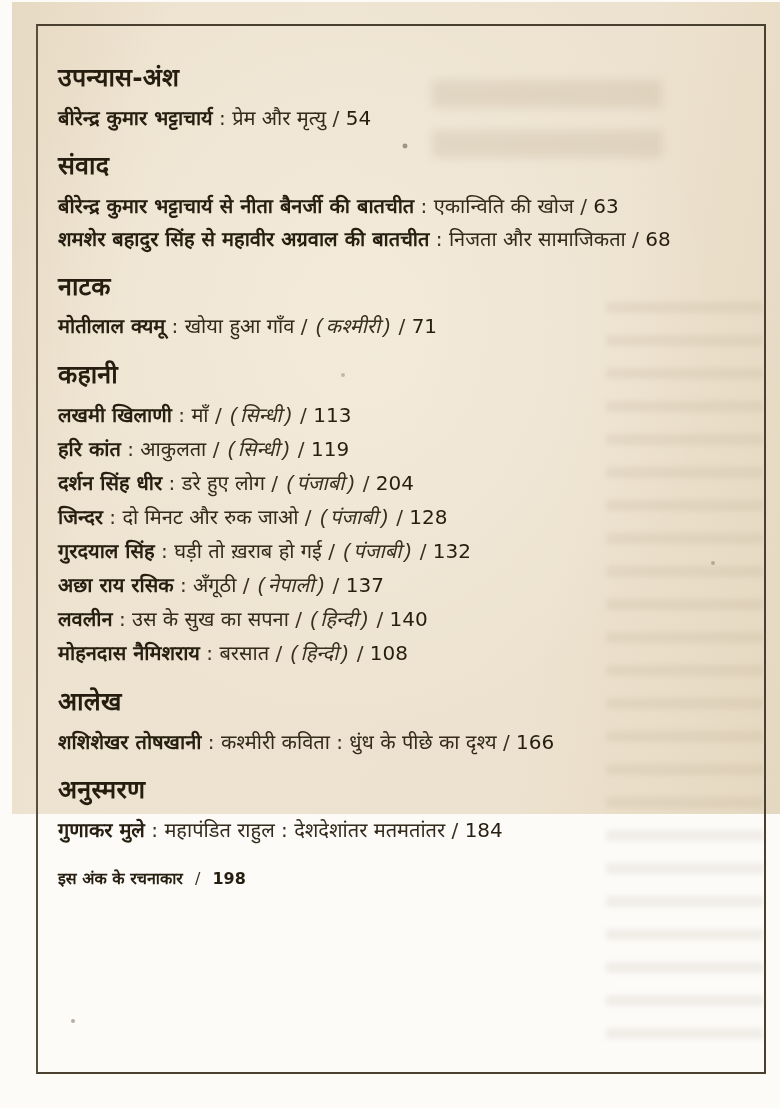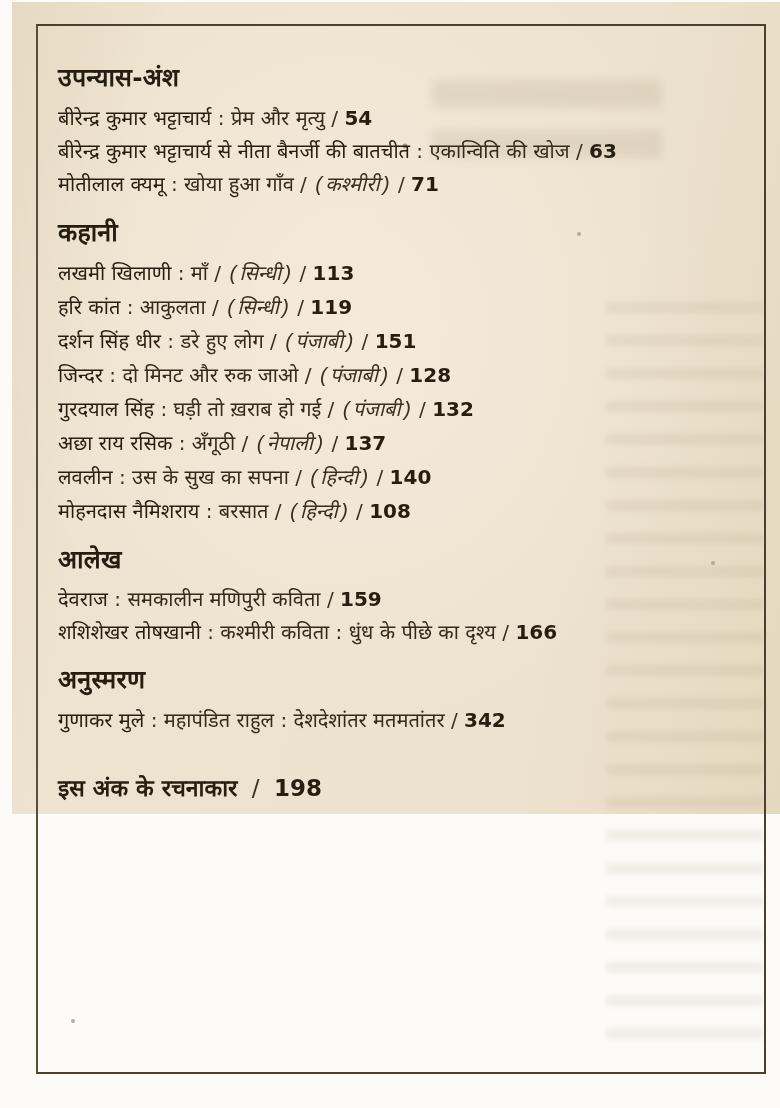--- a/index.html
+++ b/index.html
@@ -26,27 +26,27 @@
   .section-heading{
     font-size:25px;font-weight:bold;letter-spacing:0.2px;
     color:#251d10;
     margin:17px 0 9px 0;
     line-height:1.15;
   }
   .section-heading:first-child{margin-top:0;}
   .entry{
     font-size:20px;line-height:33px;white-space:nowrap;
   }
-  .entry .author{font-weight:normal;color:#261e10;}
+  .entry .author{font-weight:bold;color:#261e10;}
   .entry .sep{color:#3a3022;}
   .entry .title{color:#332a1b;}
   .entry .lang{font-style:italic;font-family:Liberation Mono, monospace;color:#38301f;}
-  .entry .pagenum{font-weight:bold;color:#261e10;}
+  .entry .pagenum{font-weight:normal;color:#261e10;}
   .footer-line{
-    margin-top:34px;font-size:23px;
+    margin-top:20px;font-size:16px;
   }
   .footer-line .label{font-weight:bold;color:#261e10;}
   .footer-line .sep{margin:0 7px;color:#3a3022;}
   .footer-line .pagenum{font-weight:bold;color:#261e10;}
   
   .ghost-top{
     position:absolute;left:420px;top:78px;width:230px;height:92px;
     background:repeating-linear-gradient(180deg,
       rgba(156,138,110,0.38) 0 28px, rgba(0,0,0,0) 28px 50px);
     filter:blur(5px);opacity:0.45;pointer-events:none;
@@ -74,35 +74,37 @@
 <div class="scan">
   <div class="frame"></div>
   <div class="ghost-top"></div>
   <div class="ghost-right"></div>
   <div class="specks"></div>
 
   <div class="content">
     <div id="toc-sections">
         <div class="section-heading">उपन्यास-अंश</div>
         <div class="entry"><span class="author">बीरेन्द्र कुमार भट्टाचार्य</span><span class="sep"> : </span><span class="title">प्रेम और मृत्यु</span><span class="sep"> / </span><span class="pagenum">54</span></div>
+        <div class="section-heading">संवाद</div>
         <div class="entry"><span class="author">बीरेन्द्र कुमार भट्टाचार्य से नीता बैनर्जी की बातचीत</span><span class="sep"> : </span><span class="title">एकान्विति की खोज</span><span class="sep"> / </span><span class="pagenum">63</span></div>
+        <div class="entry"><span class="author">शमशेर बहादुर सिंह से महावीर अग्रवाल की बातचीत</span><span class="sep"> : </span><span class="title">निजता और सामाजिकता</span><span class="sep"> / </span><span class="pagenum">68</span></div>
+        <div class="section-heading">नाटक</div>
         <div class="entry"><span class="author">मोतीलाल क्यमू</span><span class="sep"> : </span><span class="title">खोया हुआ गाँव</span><span class="sep"> / </span><span class="lang">(कश्मीरी)</span><span class="sep"> / </span><span class="pagenum">71</span></div>
         <div class="section-heading">कहानी</div>
         <div class="entry"><span class="author">लखमी खिलाणी</span><span class="sep"> : </span><span class="title">माँ</span><span class="sep"> / </span><span class="lang">(सिन्धी)</span><span class="sep"> / </span><span class="pagenum">113</span></div>
         <div class="entry"><span class="author">हरि कांत</span><span class="sep"> : </span><span class="title">आकुलता</span><span class="sep"> / </span><span class="lang">(सिन्धी)</span><span class="sep"> / </span><span class="pagenum">119</span></div>
-        <div class="entry"><span class="author">दर्शन सिंह धीर</span><span class="sep"> : </span><span class="title">डरे हुए लोग</span><span class="sep"> / </span><span class="lang">(पंजाबी)</span><span class="sep"> / </span><span class="pagenum">151</span></div>
+        <div class="entry"><span class="author">दर्शन सिंह धीर</span><span class="sep"> : </span><span class="title">डरे हुए लोग</span><span class="sep"> / </span><span class="lang">(पंजाबी)</span><span class="sep"> / </span><span class="pagenum">204</span></div>
         <div class="entry"><span class="author">जिन्दर</span><span class="sep"> : </span><span class="title">दो मिनट और रुक जाओ</span><span class="sep"> / </span><span class="lang">(पंजाबी)</span><span class="sep"> / </span><span class="pagenum">128</span></div>
         <div class="entry"><span class="author">गुरदयाल सिंह</span><span class="sep"> : </span><span class="title">घड़ी तो ख़राब हो गई</span><span class="sep"> / </span><span class="lang">(पंजाबी)</span><span class="sep"> / </span><span class="pagenum">132</span></div>
         <div class="entry"><span class="author">अछा राय रसिक</span><span class="sep"> : </span><span class="title">अँगूठी</span><span class="sep"> / </span><span class="lang">(नेपाली)</span><span class="sep"> / </span><span class="pagenum">137</span></div>
         <div class="entry"><span class="author">लवलीन</span><span class="sep"> : </span><span class="title">उस के सुख का सपना</span><span class="sep"> / </span><span class="lang">(हिन्दी)</span><span class="sep"> / </span><span class="pagenum">140</span></div>
         <div class="entry"><span class="author">मोहनदास नैमिशराय</span><span class="sep"> : </span><span class="title">बरसात</span><span class="sep"> / </span><span class="lang">(हिन्दी)</span><span class="sep"> / </span><span class="pagenum">108</span></div>
         <div class="section-heading">आलेख</div>
-        <div class="entry"><span class="author">देवराज</span><span class="sep"> : </span><span class="title">समकालीन मणिपुरी कविता</span><span class="sep"> / </span><span class="pagenum">159</span></div>
         <div class="entry"><span class="author">शशिशेखर तोषखानी</span><span class="sep"> : </span><span class="title">कश्मीरी कविता : धुंध के पीछे का दृश्य</span><span class="sep"> / </span><span class="pagenum">166</span></div>
         <div class="section-heading">अनुस्मरण</div>
-        <div class="entry"><span class="author">गुणाकर मुले</span><span class="sep"> : </span><span class="title">महापंडित राहुल : देशदेशांतर मतमतांतर</span><span class="sep"> / </span><span class="pagenum">342</span></div>
+        <div class="entry"><span class="author">गुणाकर मुले</span><span class="sep"> : </span><span class="title">महापंडित राहुल : देशदेशांतर मतमतांतर</span><span class="sep"> / </span><span class="pagenum">184</span></div>
       </div>
 
     <div class="footer-line">
       <span class="label">इस अंक के रचनाकार</span><span class="sep"> / </span><span class="pagenum">198</span>
     </div>
   </div>
 </div>
 
 </body></html>

